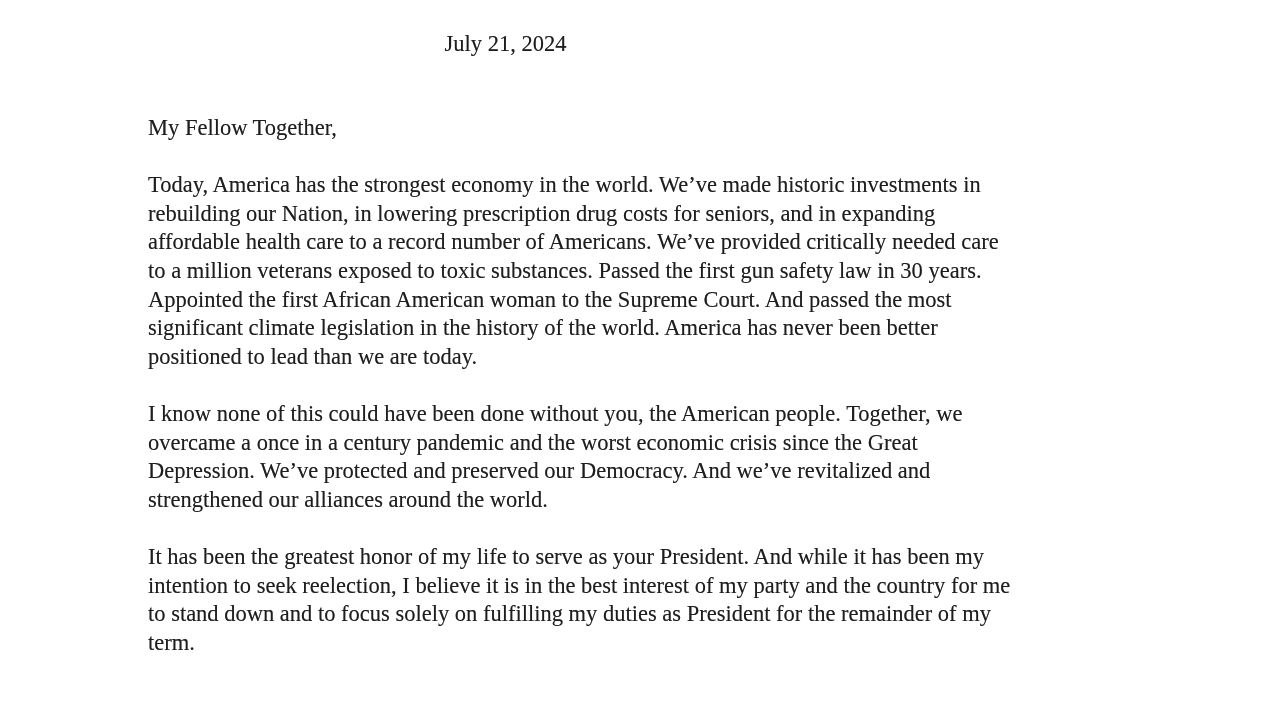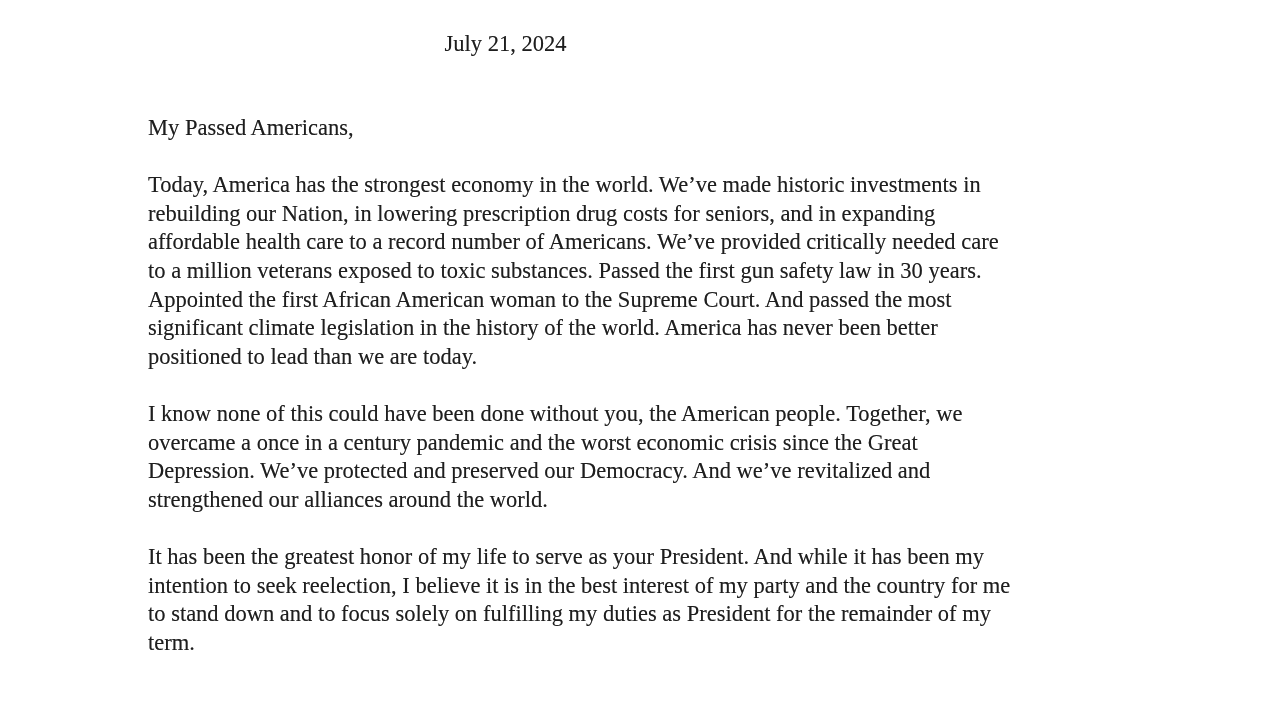--- a/index.html
+++ b/index.html
@@ -47,21 +47,21 @@
     white-space: pre-line; 
   }
 </style>
 </head>
 <body>
 
 <div class="page">
   <div class="date-line scan-text">July 21, 2024</div>
 
   <div class="letter-body scan-text">
-    <p>My Passed Americans,</p>
+    <p>My Fellow Together,</p>
 
 
     <p>Today, America has the strongest economy in the world. We’ve made historic investments in
 rebuilding our Nation, in lowering prescription drug costs for seniors, and in expanding
 affordable health care to a record number of Americans. We’ve provided critically needed care
 to a million veterans exposed to toxic substances. Passed the first gun safety law in 30 years.
 Appointed the first African American woman to the Supreme Court. And passed the most
 significant climate legislation in the history of the world. America has never been better
 positioned to lead than we are today.</p>
 

